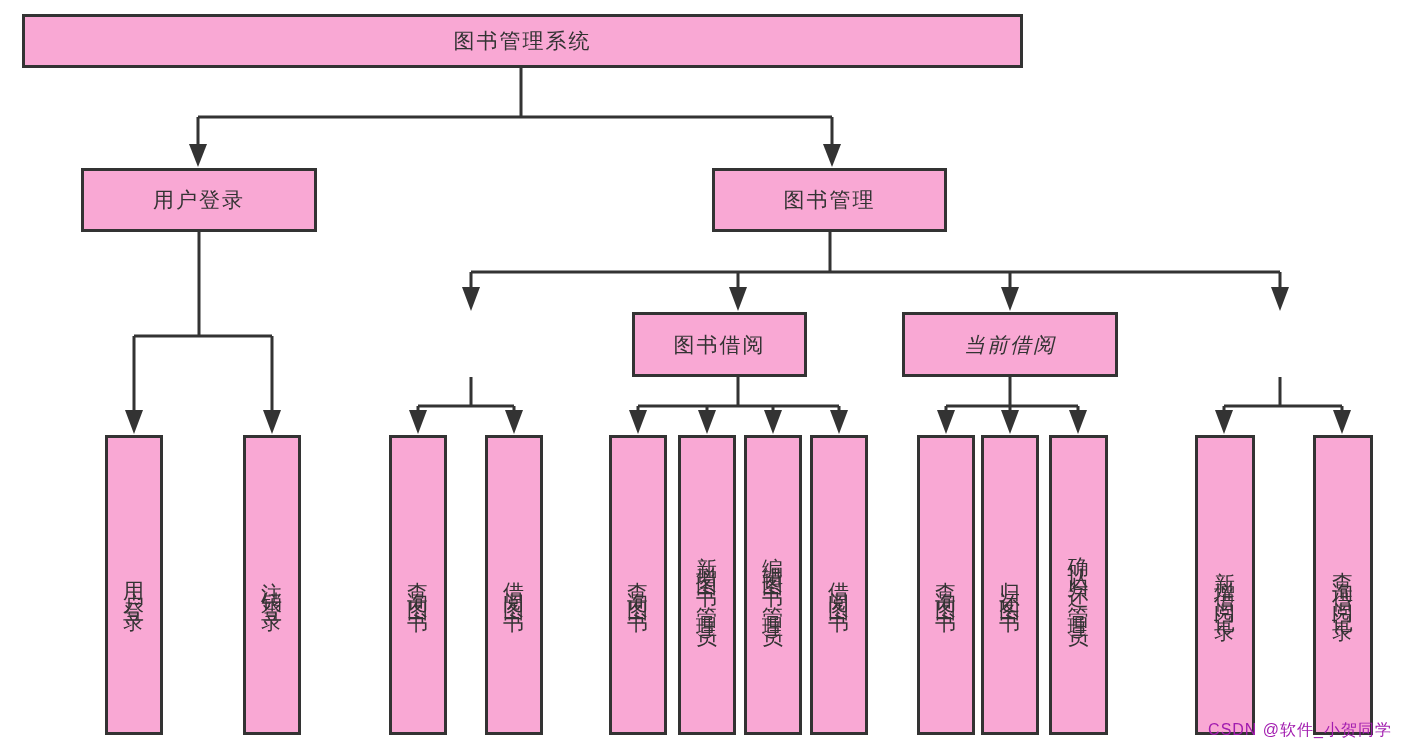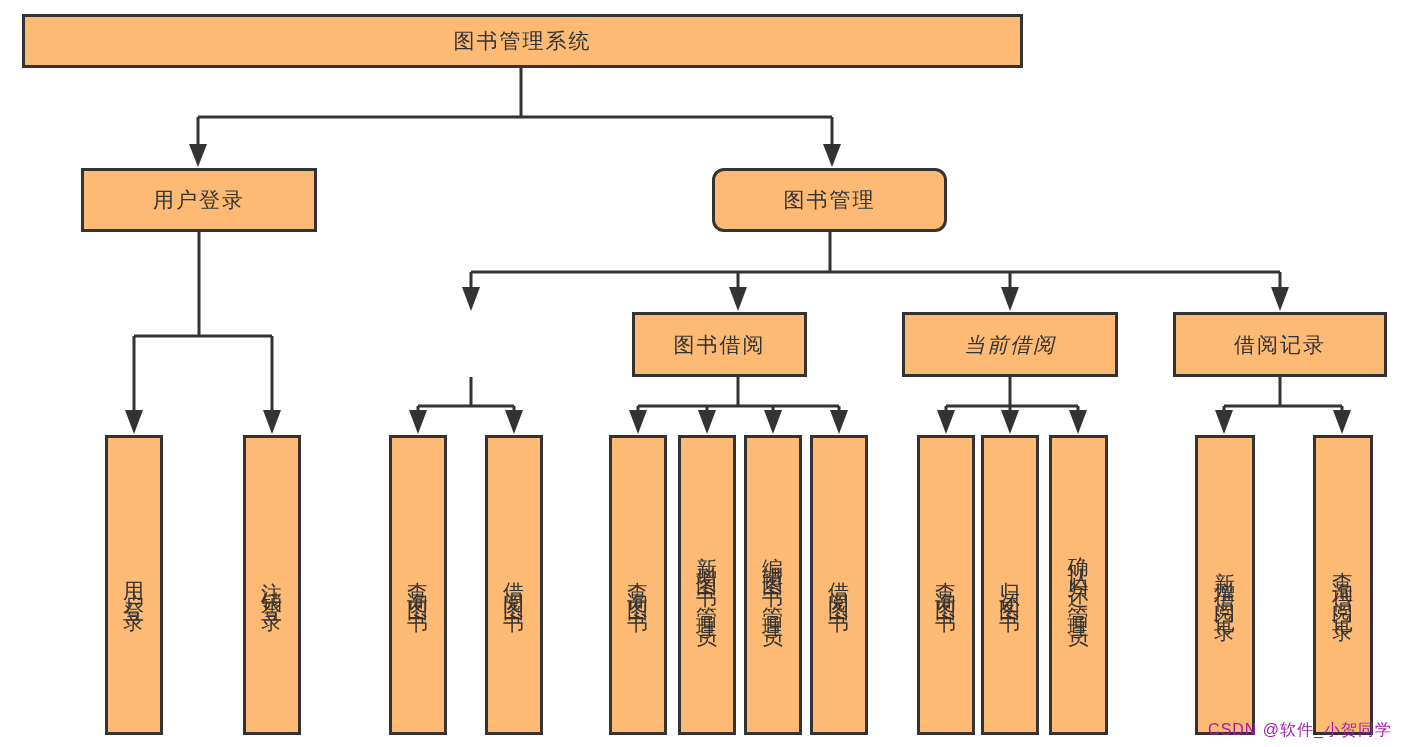--- a/index.html
+++ b/index.html
@@ -3,33 +3,33 @@
 <meta charset="utf-8">
 <style>
   html,body { margin:0; padding:0; background:#ffffff; }
   .canvas {
     position:relative; width:1405px; height:747px; background:#ffffff;
     font-family:"Liberation Sans", sans-serif; overflow:hidden;
   }
   svg.connectors { position:absolute; left:0; top:0; z-index:1; }
   .node {
     position:absolute; box-sizing:border-box; z-index:2;
-    border:3px solid #333333; background:#fdba74; color:#333333;
+    border:3px solid #333333; background:#f9a8d4; color:#333333;
     display:flex; align-items:center; justify-content:center;
   }
   .h-node { font-size:21px; letter-spacing:2px; line-height:1.2; white-space:nowrap; }
   .root-node { font-size:21px; }
   .v-node {
     writing-mode:vertical-rl; text-orientation:mixed;
     font-size:21px; letter-spacing:10px; line-height:1;
   }
   
   .root  { left:22px;  top:14px;  width:1001px; height:54px; }
   .l2a   { left:81px;  top:168px; width:236px;  height:64px; }
-  .l2b   { left:712px; top:168px; width:235px;  height:64px;border-radius:12px; }
+  .l2b   { left:712px; top:168px; width:235px;  height:64px; }
   .l3a   { left:364px; top:312px; width:214px;  height:65px; }
   .l3b   { left:632px; top:312px; width:175px;  height:65px; }
   .l3c   { left:902px; top:312px; width:216px;  height:65px;font-style:italic; }
   .l3d   { left:1173px;top:312px; width:214px;  height:65px; }
   .leaf  { top:435px; width:58px; height:300px; }
   .lf1  { left:105px; }  .lf2  { left:243px; }
   .lf3  { left:389px; }  .lf4  { left:485px; }
   .lf5  { left:609px; }  .lf6  { left:678px; }
   .lf7  { left:744px; }  .lf8  { left:810px; }
   .lf9  { left:917px; }  .lf10 { left:981px; }
@@ -82,21 +82,20 @@
     <polygon fill="#333333" stroke="none" points="1333,410 1351,410 1342,434"></polygon>
   </svg>
 
   <div class="node h-node root-node root">图书管理系统</div>
 
   <div class="node h-node l2a">用户登录</div>
   <div class="node h-node l2b">图书管理</div>
 
   <div class="node h-node l3b">图书借阅</div>
   <div class="node h-node l3c">当前借阅</div>
-  <div class="node h-node l3d">借阅记录</div>
 
   <div class="node v-node leaf lf1">用户登录</div>
   <div class="node v-node leaf lf2">注销登录</div>
   <div class="node v-node leaf lf3">查询图书</div>
   <div class="node v-node leaf lf4">借阅图书</div>
   <div class="node v-node leaf lf5">查询图书</div>
   <div class="node v-node leaf lf6">新增图书（管理员）</div>
   <div class="node v-node leaf lf7">编辑图书（管理员）</div>
   <div class="node v-node leaf lf8">借阅图书</div>
   <div class="node v-node leaf lf9">查询图书</div>

